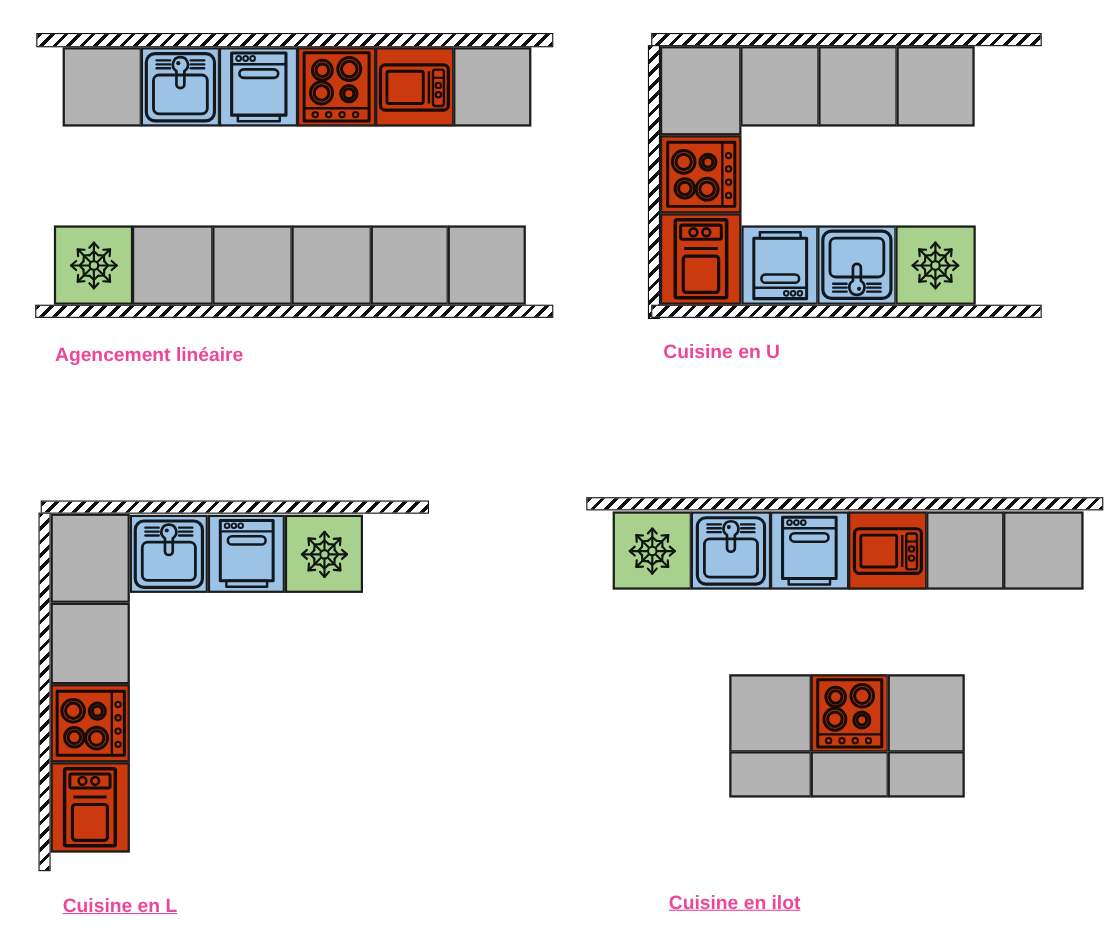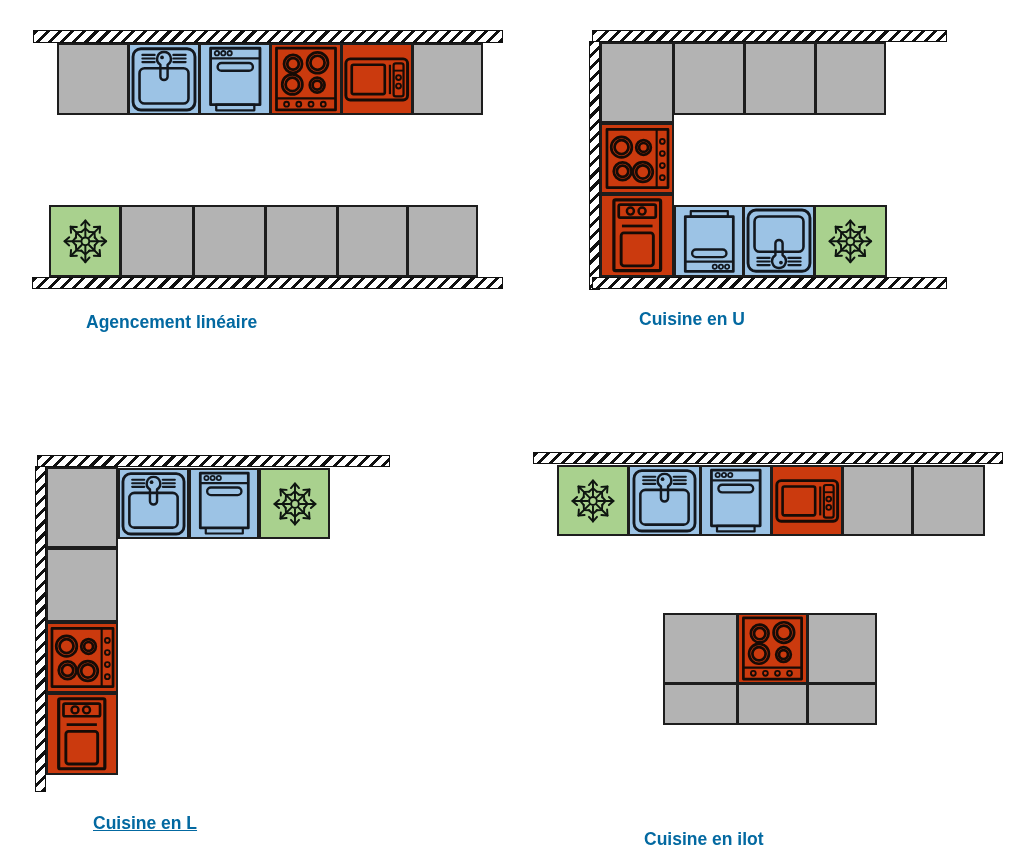--- a/index.html
+++ b/index.html
@@ -3,31 +3,31 @@
 <meta charset="utf-8">
 <style>
   html,body{margin:0;padding:0;background:#ffffff;}
   body{width:1015px;height:857px;font-family:"Liberation Sans",sans-serif;}
   #canvas{position:relative;width:1015px;height:857px;background:#ffffff;overflow:hidden;}
   .wall{position:absolute;box-sizing:border-box;border:1.6px solid #101010;background-color:#ffffff;
         background-image:repeating-linear-gradient(135deg,#101010 0 3px,rgba(0,0,0,0) 3px 8.6px);}
   .cell{position:absolute;box-sizing:border-box;border:2.2px solid #1d1d1d;
         display:flex;align-items:center;justify-content:center;}
   .cell svg{display:block;flex:none;}
-  .layout-label{position:absolute;font-weight:bold;font-size:17.5px;color:#0369a1;white-space:nowrap;margin-left:36px;}
+  .layout-label{position:absolute;font-weight:bold;font-size:17.5px;color:#ec4899;white-space:nowrap;}
   .layout-group{position:static;}
 </style>
 </head>
 <body>
 
 <div id="canvas">
   <div class="layout-label" style="left: 50px; top: 312px;">Agencement linéaire</div>
   <div class="layout-label" style="left: 603px; top: 309px; text-align: center;">Cuisine en U</div>
   <div class="layout-label" style="left: 57px; top: 813px; text-decoration: underline;">Cuisine en L</div>
-  <div class="layout-label" style="left: 608px; top: 829px;">Cuisine en ilot</div>
+  <div class="layout-label" style="left: 608px; top: 810px; text-decoration: underline;">Cuisine en ilot</div>
 <div class="layout-group">
       <div class="wall" style="left: 33px; top: 30px; width: 470px; height: 13px;"></div>
       <div class="wall" style="left: 32px; top: 277px; width: 471px; height: 12px;"></div>
       <div class="cell" style="left: 57px; top: 43px; width: 72px; height: 72px; background: rgb(179, 179, 179);"></div>
       <div class="cell" style="left: 128px; top: 43px; width: 72px; height: 72px; background: rgb(156, 195, 229);">
         <svg viewBox="0 0 100 100" fill="none" stroke="#13181f" stroke-width="4" stroke-linejoin="round" stroke-linecap="round" width="72" height="72">
     <rect x="7" y="8" width="86" height="85" rx="11"></rect>
     <rect x="16" y="35" width="68" height="49" rx="7" stroke-width="3.6"></rect>
     <g stroke-width="3">
       <line x1="20" y1="16.5" x2="37" y2="16.5"></line>

